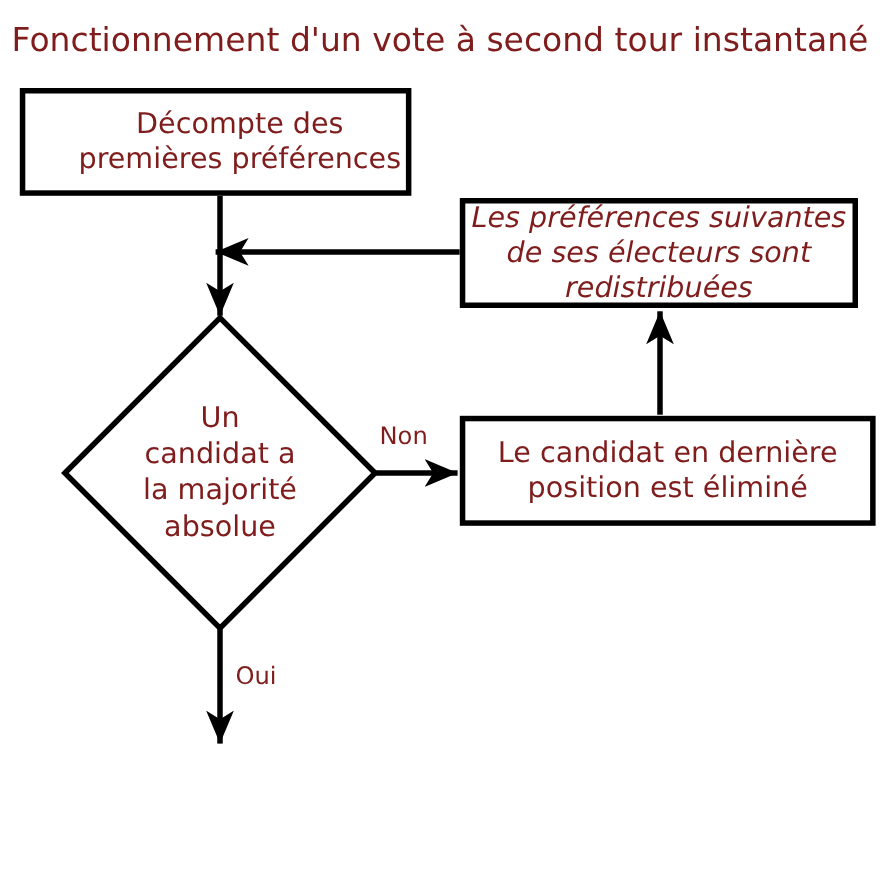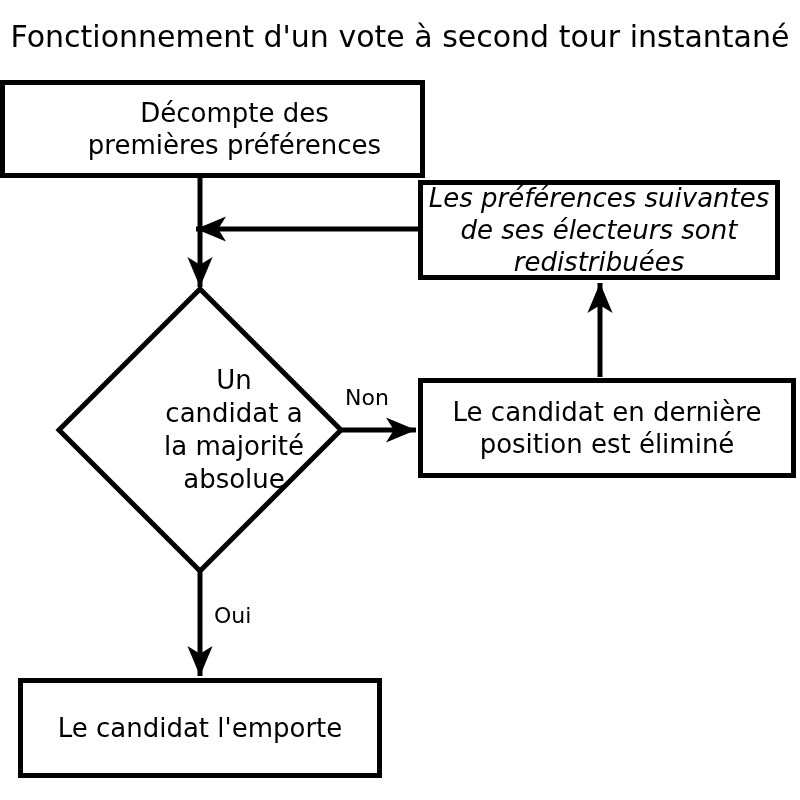--- a/index.html
+++ b/index.html
@@ -6,21 +6,21 @@
     margin: 0;
     padding: 0;
     background: #ffffff;
   }
   .stage {
     position: relative;
     width: 800px;
     height: 800px;
     background: #ffffff;
     font-family: "DejaVu Sans", "Liberation Sans", sans-serif;
-    color: #000000;
+    color: #7f1d1d;
     overflow: hidden;
   }
   .title {
     position: absolute;
     top: 20px;
     left: 0;
     width: 800px;
     text-align: center;
     font-size: 30px;
     line-height: 34px;
@@ -39,33 +39,32 @@
     display: flex;
     align-items: center;
     justify-content: center;
     text-align: center;
     font-size: 26px;
     line-height: 32px;
   }
   .box span, .diamond-text {
     white-space: pre-line;
   }
-  .box-a { left: 0;  top: 80px;  width: 425px; height: 98px; padding-left: 44px; }
+  .box-a { left: 18px;  top: 80px;  width: 356px; height: 98px; padding-left: 44px; }
   .box-b { left: 418px; top: 180px; width: 362px; height: 100px; font-style: italic; }
   .box-c { left: 418px; top: 378px; width: 378px; height: 100px; }
   .box-d { left: 18px;  top: 678px; width: 364px; height: 100px; }
   .diamond-text {
     position: absolute;
     left: 200px;
     top: 430px;
     transform: translate(-50%, -50%);
     text-align: center;
     font-size: 26px;
     line-height: 33px;
-    margin-left: 34px;
   }
   .edge-label {
     position: absolute;
     font-size: 22px;
     line-height: 28px;
     text-align: right;
   }
   .label-non { left: 345px; top: 384px; }
   .label-oui { left: 214px; top: 602px; }
   .flow-line {
@@ -115,23 +114,20 @@
     <span>Les préférences suivantes
 de ses électeurs sont
 redistribuées</span>
   </div>
 
   <div class="box box-c">
     <span>Le candidat en dernière
 position est éliminé</span>
   </div>
 
-  <div class="box box-d">
-    <span>Le candidat l'emporte</span>
-  </div>
 
   <div class="diamond-text">Un
 candidat a
 la majorité
 absolue</div>
 
   <div class="edge-label label-non">Non</div>
 
   <div class="edge-label label-oui">Oui</div>
 

